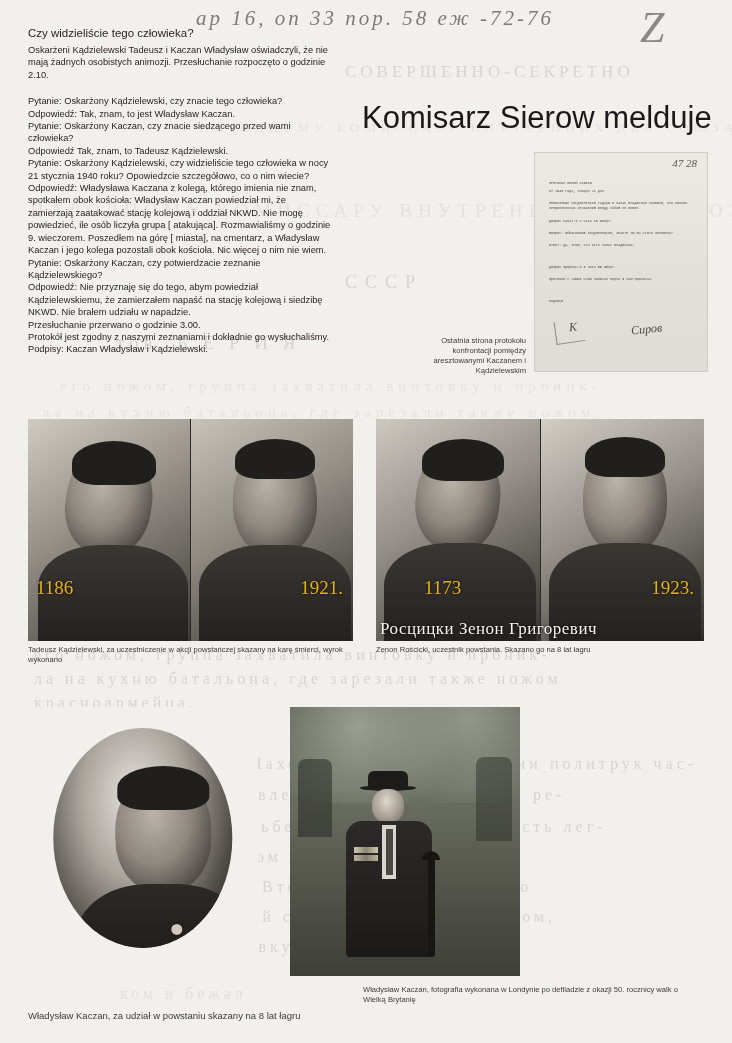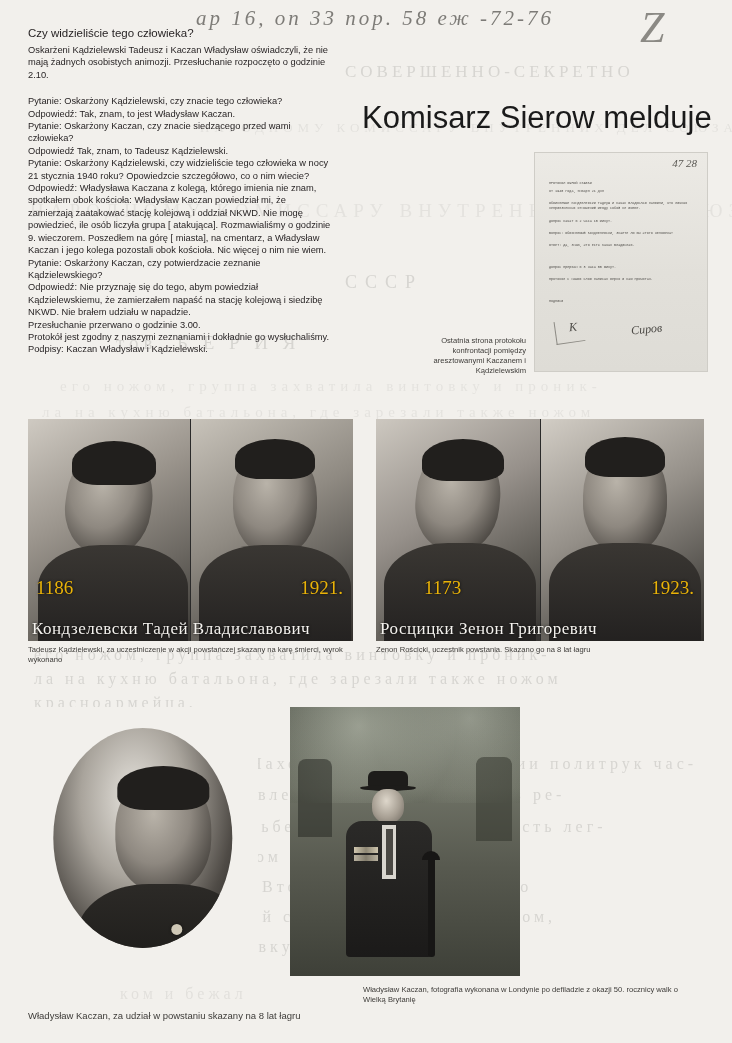--- a/index.html
+++ b/index.html
@@ -319,21 +319,20 @@
     <div class="mug-num" style="left:8px; bottom:42px;">1186</div>
   </div>
 
   <div class="mug" style="left:163px; width:162px;">
     <div class="mug-bg" style="background:linear-gradient(150deg,#c8c3ba 0%,#8f8a82 45%,#5d5a55 75%,#332f2c 100%);"></div>
     <div class="head" style="left:42px; top:26px; width:84px; height:110px;"></div>
     <div class="hair" style="left:44px; top:20px; width:80px; height:40px;"></div>
     <div class="torso" style="left:8px; top:126px; width:152px; height:100px;"></div>
     <div class="mug-num" style="right:10px; bottom:42px;">1921.</div>
   </div>
-  <div class="mug-name">Кондзелевски Тадей Владиславович</div>
 </div>
 <div class="caption" style="left:28px; top:645px; width:320px;">Tadeusz Kądzielewski, za uczestniczenie w akcji powstańczej skazany na karę śmierci, wyrok wykonano</div>
 
 <div class="photo" id="photo-mug2" style="left:376px; top:419px; width:328px; height:222px;">
   <div class="mug" style="left:0; width:164px;">
     <div class="mug-bg" style="background:linear-gradient(150deg,#cdc8c0 0%,#96908a 42%,#615e58 72%,#343230 100%);"></div>
     <div class="head" style="left:40px; top:26px; width:84px; height:106px; transform:rotate(6deg);"></div>
     <div class="hair" style="left:46px; top:20px; width:82px; height:42px;"></div>
     <div class="torso" style="left:8px; top:124px; width:152px; height:100px;"></div>
     <div class="mug-num" style="left:8px; bottom:42px;margin-left:40px;">1173</div>

